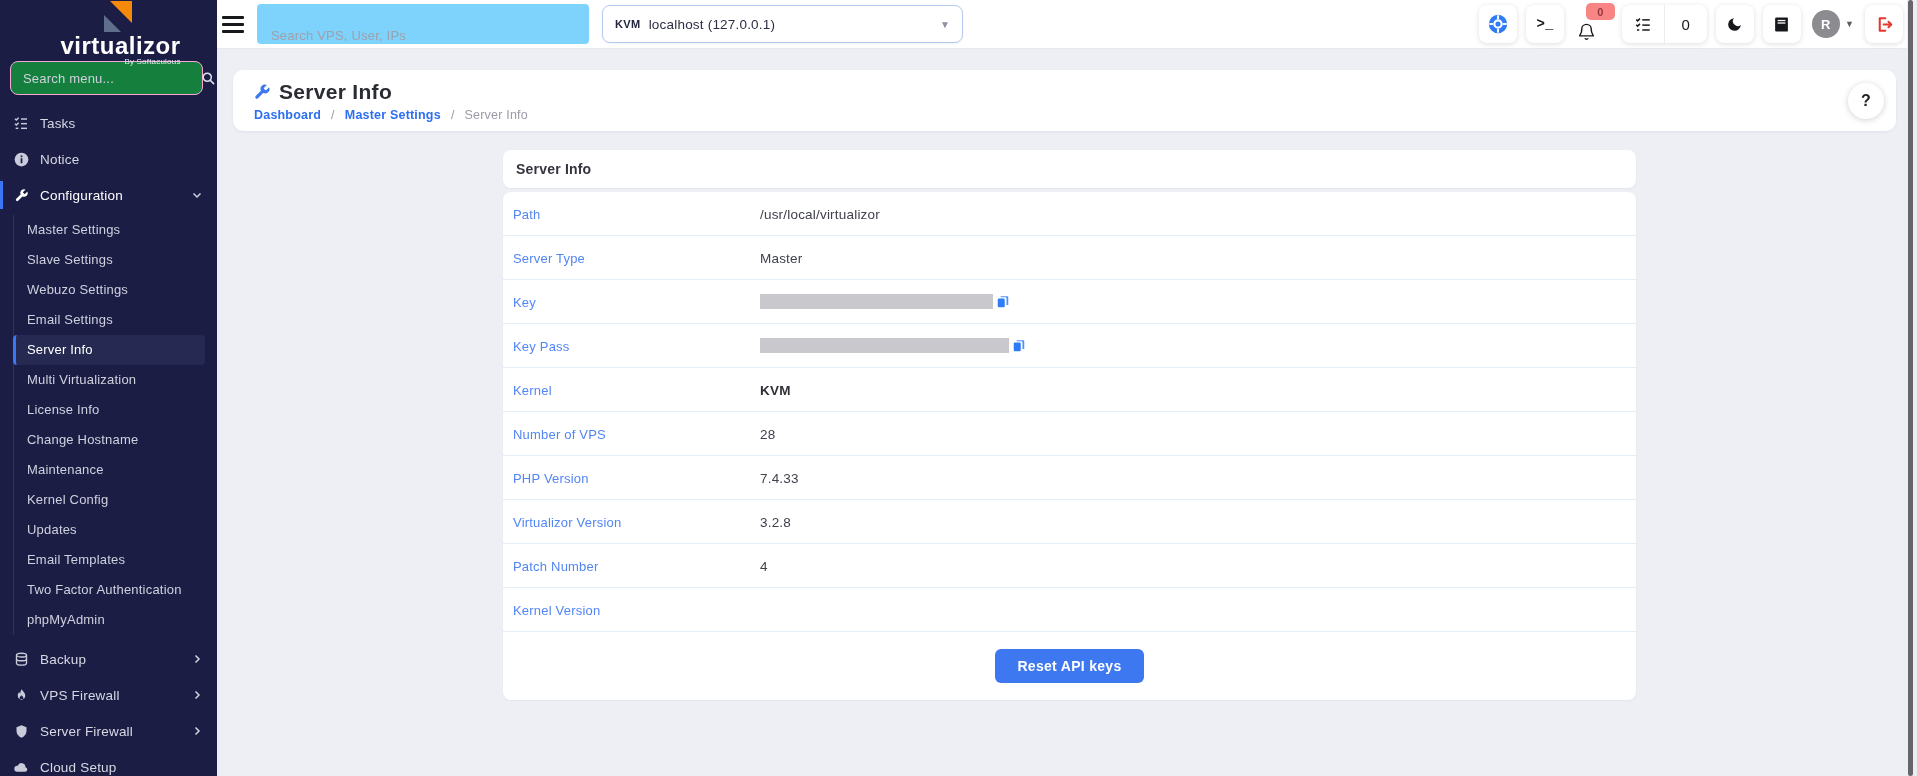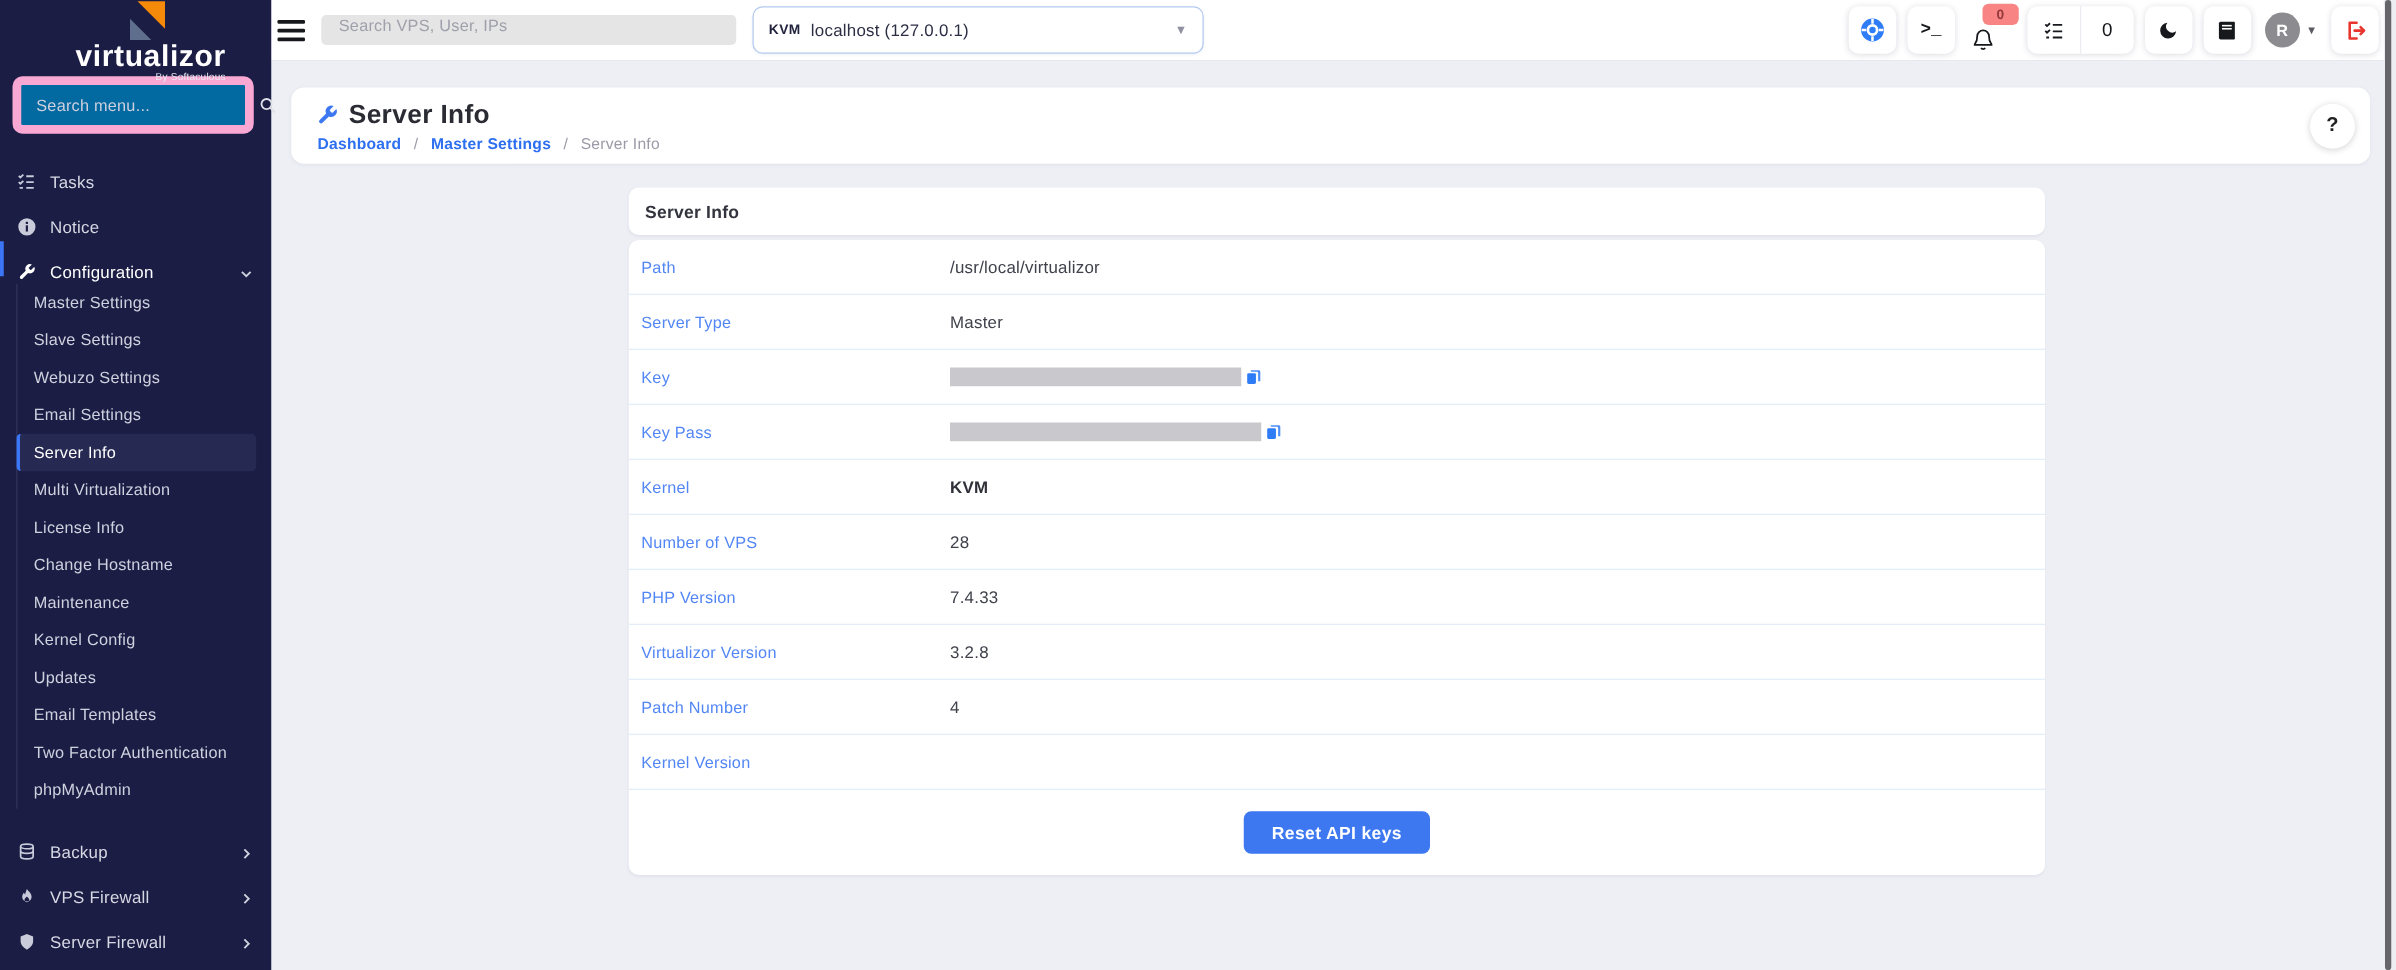--- a/index.html
+++ b/index.html
@@ -10,37 +10,37 @@
   }
   
   .sidebar{position:absolute;left:0;top:0;width:217px;height:776px;background:#1b1d44;color:#d7d8e4;z-index:6;}
   .logo-row{height:48px;display:flex;align-items:center;padding-left:18px;flex-direction:column;}
   .logo-mark{position:relative;width:34px;height:30px;flex:0 0 34px;}
   .tri-orange{position:absolute;right:3px;top:1px;width:0;height:0;border-top:22px solid #f5890a;border-left:22px solid transparent;}
   .tri-gray{position:absolute;left:3px;bottom:2px;width:0;height:0;border-bottom:17px solid #5e6e8c;border-right:17px solid transparent;}
   .logo-text{margin-left:6px;line-height:1;}
   .logo-name{color:#fff;font-size:24px;font-weight:700;letter-spacing:.5px;}
   .logo-tag{color:#e8e9f2;font-size:8px;text-align:right;margin-top:0;}
-  .side-search{margin:13px 14px 10px 10px;height:32px;border:7px solid #f9a8d4;background:#0369a1;border-radius:8px;display:flex;align-items:center;padding:0 10px;}
+  .side-search{margin:13px 14px 10px 10px;height:32px;border:1px solid #f9a8d4;background:#15803d;border-radius:8px;display:flex;align-items:center;padding:0 10px;}
   .side-search input{flex:1;background:transparent;border:0;outline:0;color:#e3e4ee;font-size:13px;font-family:inherit;letter-spacing:.2px;}
   .side-search input::placeholder{color:#cfd0de;}
   .menu{list-style:none;margin:0;padding:0;font-size:13.5px;}
-  .menu-item{height:36px;display:flex;align-items:flex-end;padding:0 14px 0 13px;position:relative;cursor:pointer;}
+  .menu-item{height:36px;display:flex;align-items:center;padding:0 14px 0 13px;position:relative;cursor:pointer;}
   .menu-item .mi-icon{width:16px;height:16px;margin-right:11px;color:#c9cbda;display:flex;align-items:center;justify-content:center;}
   .menu-item .chev{margin-left:auto;color:#cfd0de;display:flex;}
   .menu-item.active-section::before{content:"";position:absolute;left:0;top:4px;bottom:4px;width:3px;background:#3b76f6;}
   .submenu{list-style:none;margin:2px 0 2px 13px;padding:0;border-left:1px solid #30335c;font-size:13px;}
   .submenu li{height:30px;line-height:30px;padding-left:13px;margin-right:12px;color:#cfd1df;cursor:pointer;white-space:nowrap;}
   .submenu li.selected{background:#262a52;border-left:3px solid #3b76f6;margin-left:-1px;padding-left:11px;border-radius:4px;color:#fff;}
   .bottom-gap{height:4px;}
   
   .topbar{position:absolute;left:217px;top:0;right:0;height:48px;background:#fff;border-bottom:1px solid #e7e8ee;display:flex;align-items:center;z-index:5;}
   .hamburger{width:22px;margin:0 13px 0 5px;cursor:pointer;display:flex;flex-direction:column;gap:4px;}
   .hamburger span{display:block;height:3px;background:#17181c;border-radius:1px;}
-  .top-search{width:308px;height:24px;background:#e5e5e5;border-radius:4px;display:flex;align-items:flex-start;padding:0 12px;}
+  .top-search{width:308px;height:40px;background:#7dd3fc;border-radius:4px;display:flex;align-items:flex-end;padding:0 12px;}
   .top-search input{flex:1;border:0;outline:0;background:transparent;font-size:13px;color:#41424b;font-family:inherit;letter-spacing:.2px;}
   .top-search input::placeholder{color:#9fa0ab;}
   .server-select{margin-left:13px;width:335px;height:36px;border:1px solid #b5c9f0;border-radius:8px;background:#fff;display:flex;align-items:center;padding:0 12px;cursor:pointer;box-shadow:0 1px 2px rgba(70,100,180,.08);}
   .srv-type{font-size:11px;font-weight:700;color:#23253f;letter-spacing:.4px;margin-right:8px;}
   .srv-name{font-size:13.5px;color:#2c2e44;}
   .srv-caret{margin-left:auto;color:#8f90a0;font-size:10px;}
   .top-right{margin-left:auto;display:flex;align-items:center;gap:9px;margin-right:14px;}
   .icon-btn{width:38px;height:38px;background:#fff;border-radius:8px;box-shadow:0 1px 5px rgba(50,50,90,.16);display:flex;align-items:center;justify-content:center;cursor:pointer;flex:0 0 auto;}
   .term-glyph{font-weight:700;font-size:14px;color:#17181c;font-family:"Liberation Mono",monospace;letter-spacing:0;}
   .bell-wrap{position:relative;width:40px;height:44px;cursor:pointer;}

